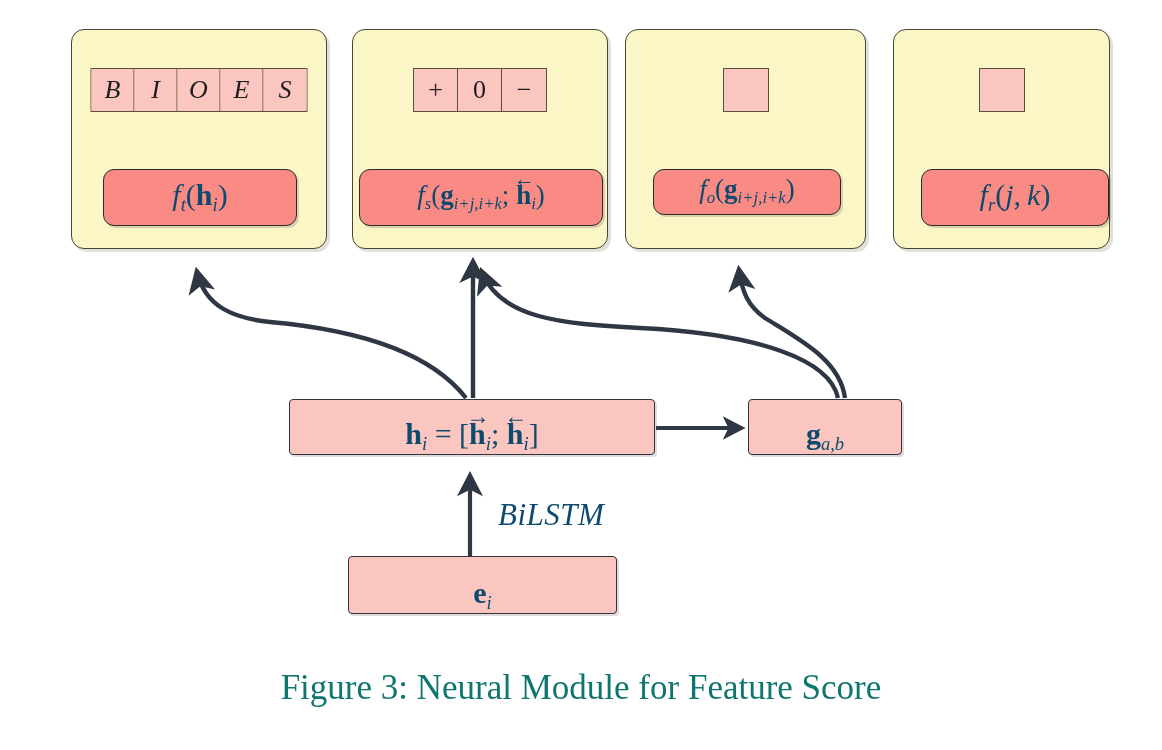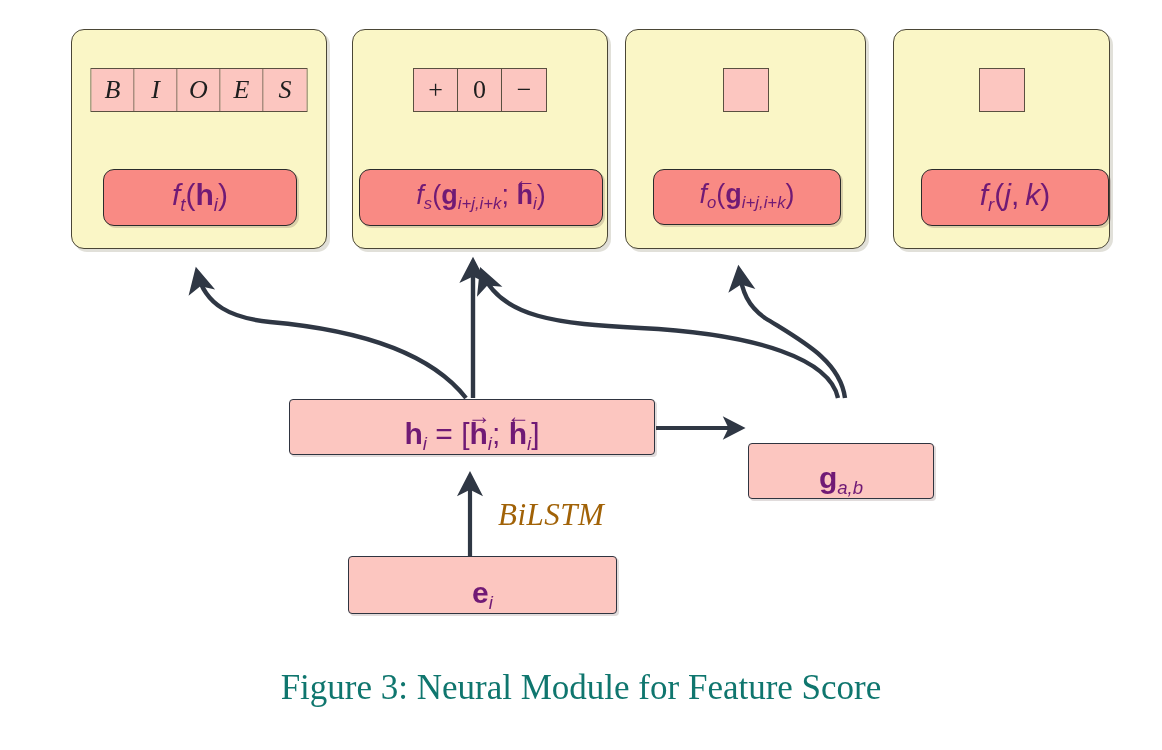--- a/index.html
+++ b/index.html
@@ -86,23 +86,23 @@
     box-sizing: border-box;
     display: flex;
     align-items: flex-end;
     justify-content: center;
     box-shadow: 2px 2px 0 rgba(90,60,60,0.18);
     white-space: nowrap;
   }
 
   
   .math {
-    font-family: Liberation Sans, sans-serif;
-    font-style: italic;
-    color: #701a75;
+    font-family: Liberation Serif, serif;
+    font-style: italic;
+    color: #0c4a6e;
     line-height: 1;
     white-space: nowrap;
   }
   .math .up { font-style: normal; }
   .bold-up {
     font-weight: bold;
     font-style: normal;
   }
   .sub {
     font-size: 0.62em;
@@ -124,21 +124,21 @@
     font-weight: normal;
     line-height: 1;
     letter-spacing: -0.04em;
   }
 
   .bilstm-label {
     position: absolute;
     font-family: "Liberation Serif", serif;
     font-style: italic;
     font-size: 31px;
-    color: #a16207;
+    color: #0c4a6e;
     letter-spacing: 0.5px;
     white-space: nowrap;
   }
 
   .caption {
     position: absolute;
     left: 0; right: 0;
     text-align: center;
     font-family: "Liberation Serif", serif;
     font-size: 35px;
@@ -195,40 +195,40 @@
     <div class="fn-pill" style="left:6px; top:139px; width:244px; height:57px;align-items:center;">
       <span class="math" style="font-size:27px;"><span>f</span><span class="sub">s</span><span class="up">(</span><span class="bold-up">g</span><span class="sub">i+j,i+k</span><span class="up">;&nbsp;</span><span class="vec"><span class="arrowbar">←</span><span class="bold-up">h</span></span><span class="sub">i</span><span class="up">)</span></span>
     </div>
   </div>
 
   <div class="feature-box" style="left:625px; top:29px; width:241px; height:220px;">
     <div class="cell-strip" style="top:38px; height:44px;">
       <div class="cell blank" style="width:44px;"></div>
     </div>
 
-    <div class="fn-pill" style="left:27px; top:139px; width:188px; height:56px;">
+    <div class="fn-pill" style="left:27px; top:139px; width:188px; height:46px;">
       <span class="math" style="font-size:27px;"><span>f</span><span class="sub">o</span><span class="up">(</span><span class="bold-up">g</span><span class="sub">i+j,i+k</span><span class="up">)</span></span>
     </div>
   </div>
 
   <div class="feature-box" style="left:893px; top:29px; width:217px; height:220px;">
     <div class="cell-strip" style="top:38px; height:44px;">
       <div class="cell blank" style="width:44px;"></div>
     </div>
 
     <div class="fn-pill" style="left:27px; top:139px; width:188px; height:57px;">
       <span class="math" style="font-size:30px;"><span>f</span><span class="sub">r</span><span class="up">(</span><span>j</span><span class="up">, </span><span>k</span><span class="up">)</span></span>
     </div>
   </div>
 
   <div class="node-pill" style="left:289px; top:399px; width:366px; height:56px;">
     <span class="math" style="font-size:30px;"><span class="bold-up">h</span><span class="sub">i</span><span class="up">&nbsp;=&nbsp;[</span><span class="vec"><span class="arrowbar">→</span><span class="bold-up">h</span></span><span class="sub">i</span><span class="up">;&nbsp;</span><span class="vec"><span class="arrowbar">←</span><span class="bold-up">h</span></span><span class="sub">i</span><span class="up">]</span></span>
   </div>
 
-  <div class="node-pill" style="left:748px; top:399px; width:186px; height:56px;margin-top:44px;">
+  <div class="node-pill" style="left:748px; top:399px; width:154px; height:56px;">
     <span class="math" style="font-size:30px;"><span class="bold-up">g</span><span class="sub">a,b</span></span>
   </div>
 
   <div class="node-pill" style="left:336px; top:556px; width:269px; height:58px;margin-left:12px;">
     <span class="math" style="font-size:30px;"><span class="bold-up">e</span><span class="sub">i</span></span>
   </div>
 
   <div class="bilstm-label" style="left:498px; top:497px;">BiLSTM</div>
 
   <div class="caption" style="top:668px;">Figure 3: Neural Module for Feature Score</div>

